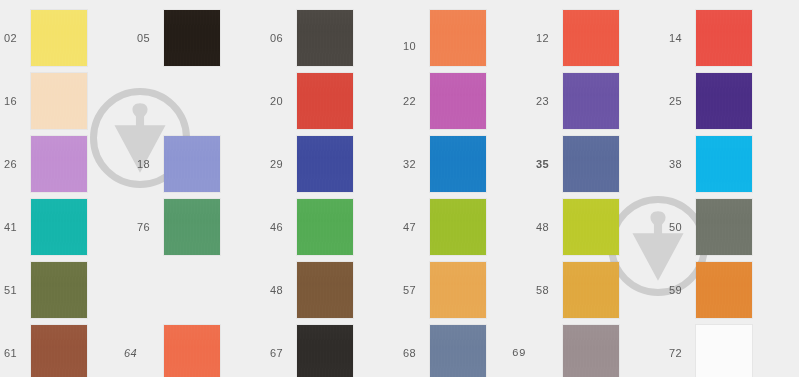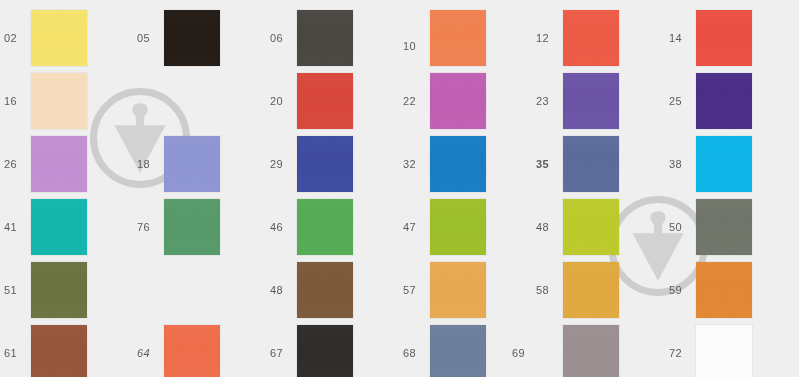--- a/index.html
+++ b/index.html
@@ -259,39 +259,39 @@
         <div class="tex"></div>
       </div>
     </div>
     <div class="cell" style="left: 0px; top: 325px; width: 799px; height: 56px;">
       <div class="cell-label" style="left: 4px; width: 22px;">61</div>
       <div class="cell-swatch" style="left: 31px; width: 56px; height: 56px; background: rgb(150, 85, 59);">
         <div class="tex"></div>
       </div>
     </div>
     <div class="cell" style="left: 0px; top: 325px; width: 799px; height: 56px;">
-      <div class="cell-label" style="left: 137px; width: 22px; font-style: italic;">64</div>
+      <div class="cell-label" style="left: 124px; width: 22px; font-style: italic;">64</div>
       <div class="cell-swatch" style="left: 164px; width: 56px; height: 56px; background: rgb(239, 109, 75);">
         <div class="tex"></div>
       </div>
     </div>
     <div class="cell" style="left: 0px; top: 325px; width: 799px; height: 56px;">
       <div class="cell-label" style="left: 270px; width: 22px;">67</div>
       <div class="cell-swatch" style="left: 297px; width: 56px; height: 56px; background: rgb(47, 44, 41);">
         <div class="tex"></div>
       </div>
     </div>
     <div class="cell" style="left: 0px; top: 325px; width: 799px; height: 56px;">
       <div class="cell-label" style="left: 403px; width: 22px;">68</div>
       <div class="cell-swatch" style="left: 430px; width: 56px; height: 56px; background: rgb(108, 126, 156);">
         <div class="tex"></div>
       </div>
     </div>
     <div class="cell" style="left: 0px; top: 325px; width: 799px; height: 56px;">
-      <div class="cell-label" style="left: 512px; width: 22px;">69</div>
+      <div class="cell-label" style="left: 512px; width: 22px; font-family: Liberation Mono, monospace;">69</div>
       <div class="cell-swatch" style="left: 563px; width: 56px; height: 56px; background: rgb(155, 142, 144);">
         <div class="tex"></div>
       </div>
     </div>
     <div class="cell" style="left: 0px; top: 325px; width: 799px; height: 56px;">
       <div class="cell-label" style="left: 669px; width: 22px;">72</div>
       <div class="cell-swatch" style="left: 696px; width: 56px; height: 56px; background: rgb(251, 251, 251);">
         <div class="tex"></div>
       </div>
     </div>

